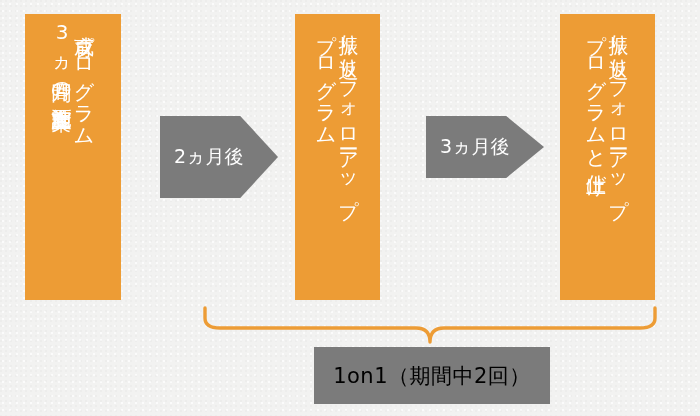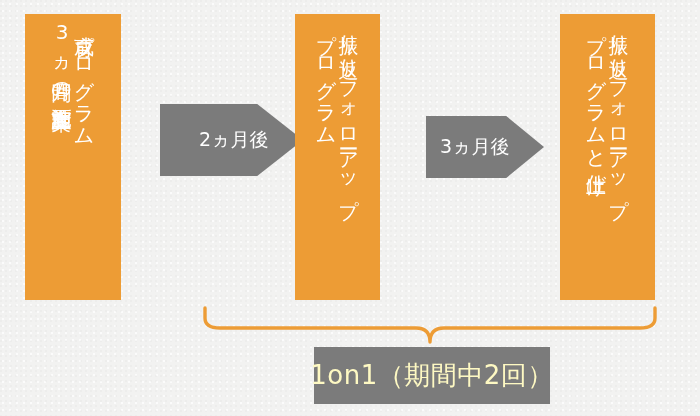--- a/index.html
+++ b/index.html
@@ -59,21 +59,21 @@
     display: flex;
     align-items: center;
   }
   .arrow-label {
     color: #ffffff;
     font-size: 19px;
     padding-left: 14px;
     white-space: nowrap;
     font-family: "DejaVu Sans", "Liberation Sans", sans-serif;
   }
-  #arrow1 { left: 160px; top: 104px; width: 118px; height: 72px; padding-left: 25px; }
+  #arrow1 { left: 160px; top: 116px; width: 118px; height: 82px; }
   #arrow2 { left: 426px; top: 116px; width: 118px; height: 62px; }
 
   
   #brace {
     position: absolute;
     left: 198px;
     top: 302px;
     width: 460px;
     height: 46px;
   }
@@ -84,22 +84,22 @@
     left: 314px;
     top: 347px;
     width: 236px;
     height: 57px;
     background: #7b7b7b;
     display: flex;
     align-items: center;
     justify-content: center;
   }
   #caption-text {
-    color: #fef9c3;
-    font-size: 26px;
+    color: #000000;
+    font-size: 21px;
     letter-spacing: 0.5px;
     white-space: nowrap;
     font-family: "DejaVu Sans", "Liberation Sans", sans-serif;
     text-align: center;
   }
 </style>
 </head>
 <body>
 
 <div id="canvas">

